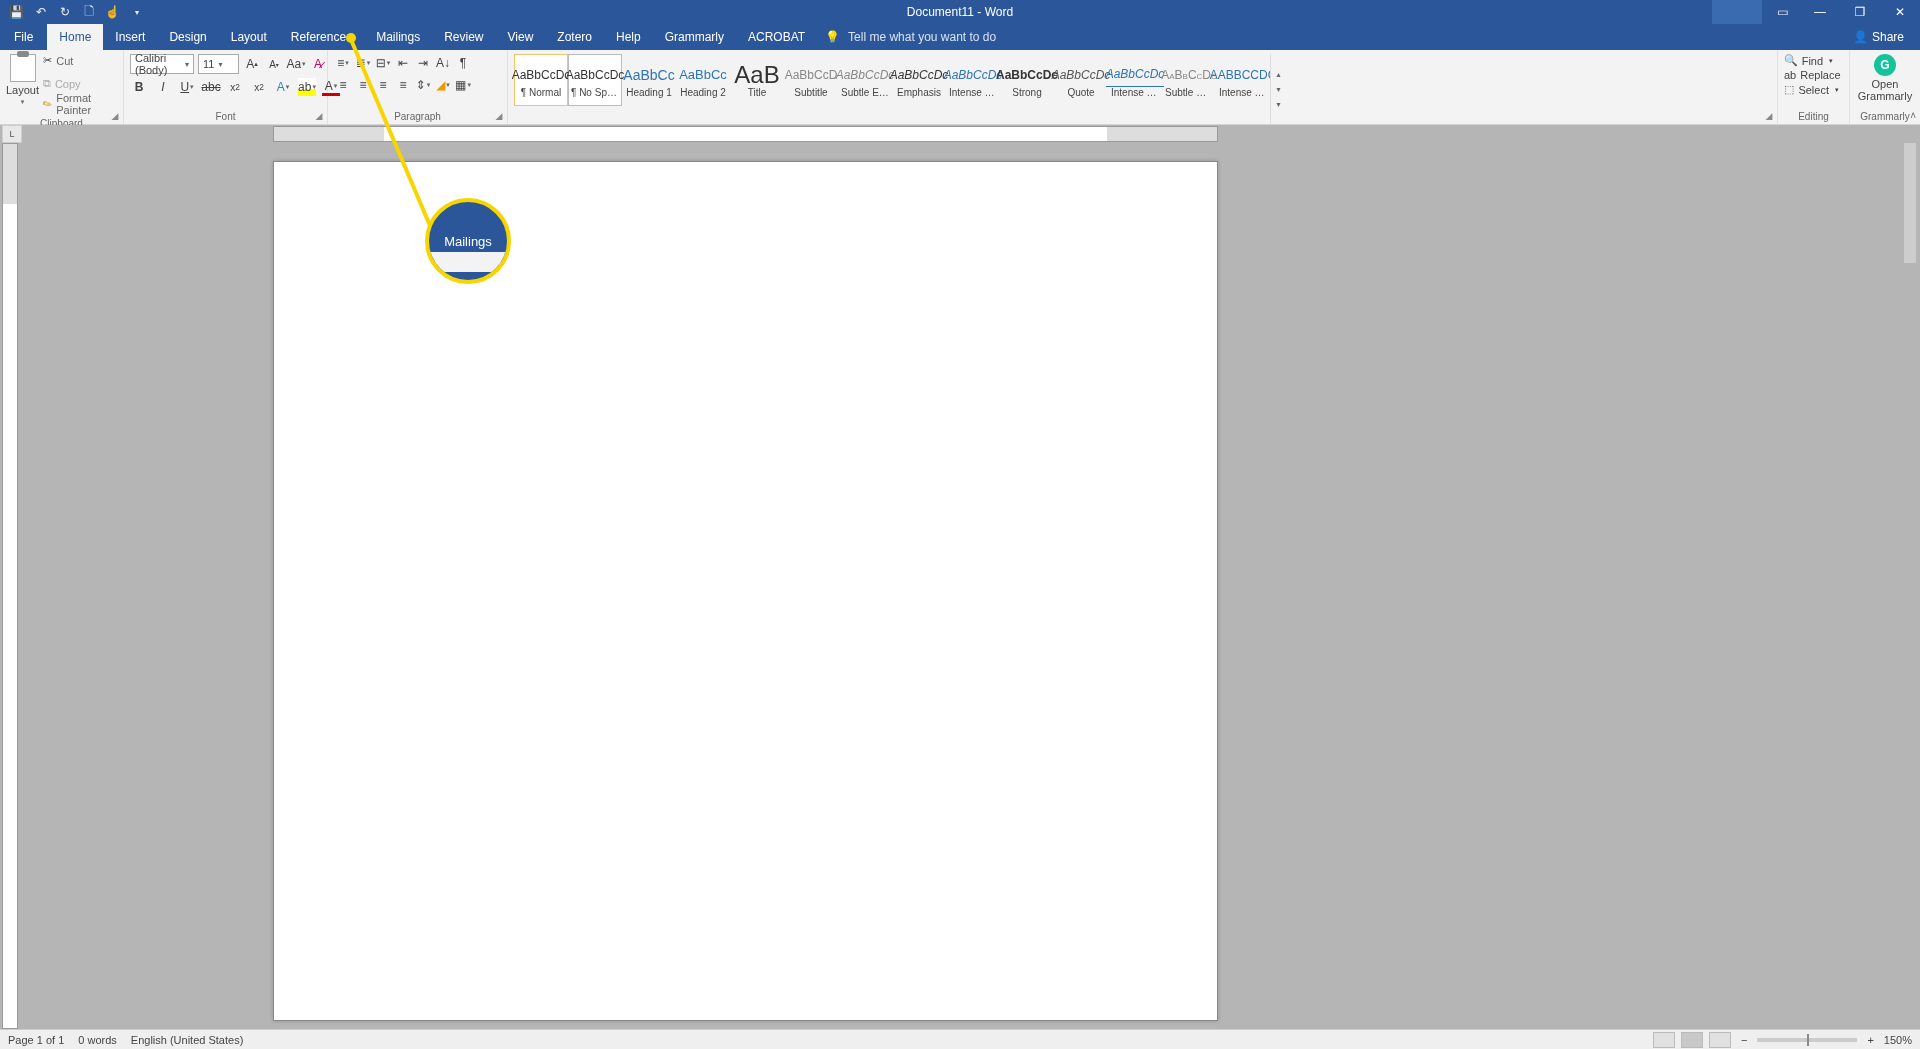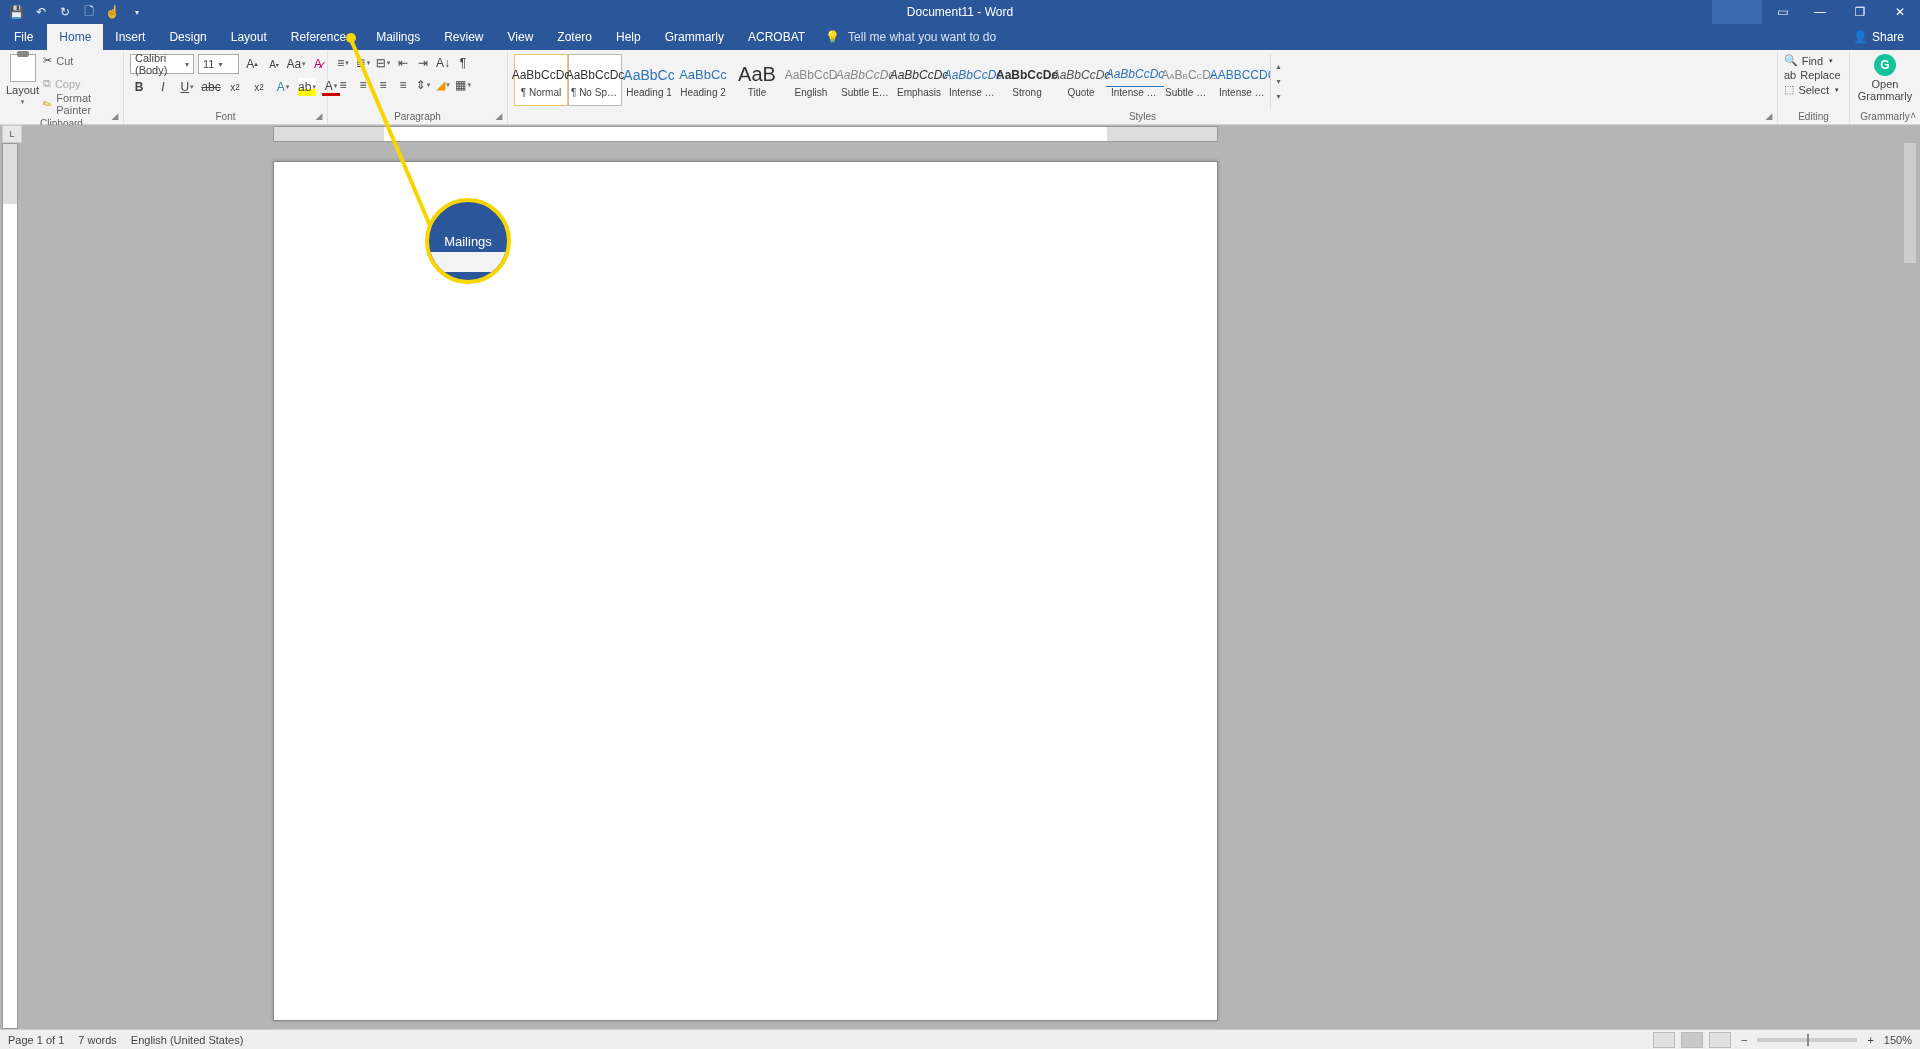--- a/index.html
+++ b/index.html
@@ -259,26 +259,26 @@
         </div>
         <div class="style-tile ">
           <div class="preview" style="color:#2E74B5;font-size:14px;">AaBbCc</div>
           <div class="lbl">Heading 1</div>
         </div>
         <div class="style-tile ">
           <div class="preview" style="color:#2E74B5;font-size:13px;">AaBbCc</div>
           <div class="lbl">Heading 2</div>
         </div>
         <div class="style-tile ">
-          <div class="preview" style="font-size:20px;color:#333;">AaB</div>
+          <div class="preview" style="font-size:24px;color:#333;">AaB</div>
           <div class="lbl">Title</div>
         </div>
         <div class="style-tile ">
           <div class="preview" style="color:#888;">AaBbCcD</div>
-          <div class="lbl">English</div>
+          <div class="lbl">Subtitle</div>
         </div>
         <div class="style-tile ">
           <div class="preview" style="color:#888;font-style:italic;">AaBbCcDc</div>
           <div class="lbl">Subtle Em…</div>
         </div>
         <div class="style-tile ">
           <div class="preview" style="font-style:italic;">AaBbCcDc</div>
           <div class="lbl">Emphasis</div>
         </div>
         <div class="style-tile ">
@@ -304,21 +304,20 @@
         <div class="style-tile ">
           <div class="preview" style="color:#2E74B5;font-variant:small-caps;">AABBCCDC</div>
           <div class="lbl">Intense Re…</div>
         </div>
         <div class="styles-more">
           <span>▴</span>
           <span>▾</span>
           <span>▾</span>
         </div>
       </div>
-    <div class="group-label">Styles</div>
     <div class="dlg-launch">◢</div>
   </div>
 
   <div class="group" style="width:72px;">
     <div class="group-body">
       <div class="editing-col">
         <div class="row">
             <span>🔍</span>
             <span>Find</span>
             <span style="font-size:7px;margin-left:2px;">▾</span>
@@ -374,21 +373,21 @@
 <div class="callout-dot" style="left:346px; top:33px;"></div>
 <div class="callout-line" style="left:349px; top:40px; height:210px; transform:rotate(-23deg);"></div>
 <div class="callout-circle" style="left:425px; top:198px;">
   <span style="z-index:2;">Mailings</span>
   <div class="strip"></div>
 </div>
 
 <div class="statusbar">
   <div class="status-left">
     <span>Page 1 of 1</span>
-    <span>7 words</span>
+    <span>0 words</span>
     <span>English (United States)</span>
   </div>
   <div class="status-right">
     <div class="view-btn"></div>
     <div class="view-btn active"></div>
     <div class="view-btn"></div>
     <span style="padding:0 4px;">−</span>
     <div class="zoom-slider">
         <div class="t"></div>
       </div>

